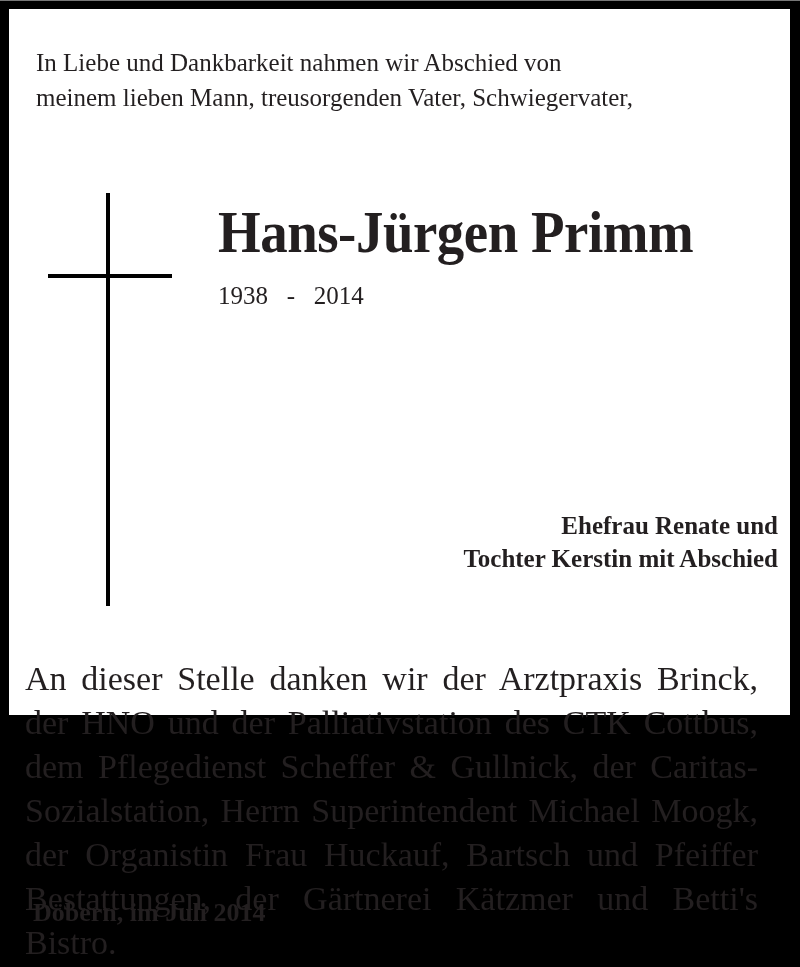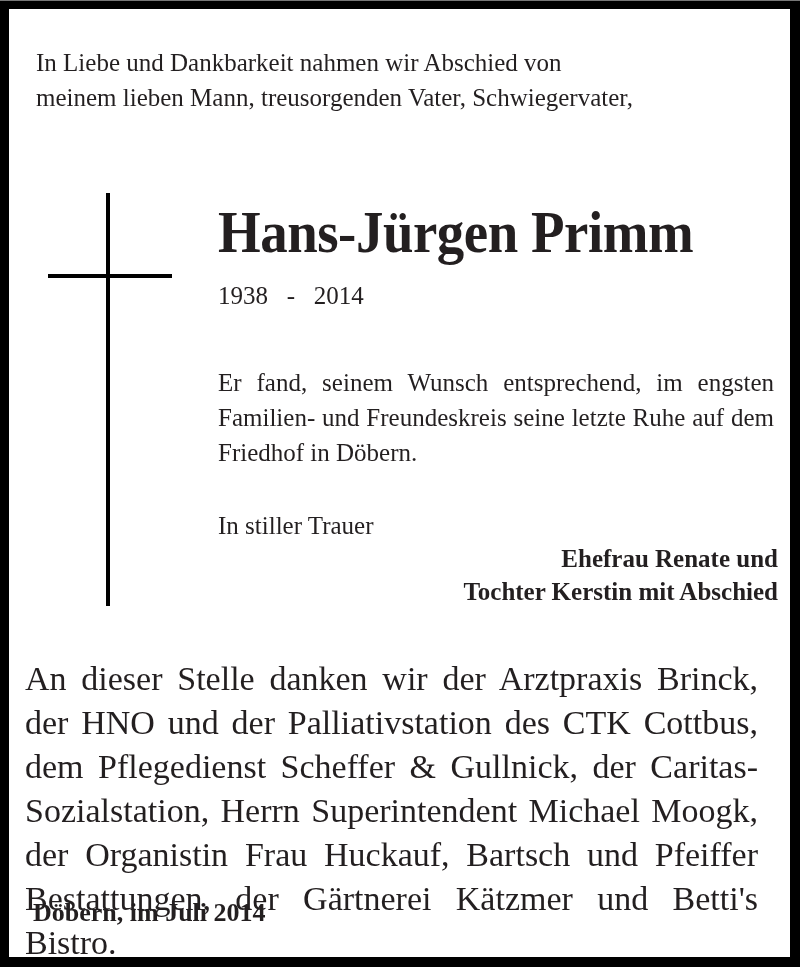--- a/index.html
+++ b/index.html
@@ -1,18 +1,18 @@
 <!DOCTYPE html>
 <html><head>
 <meta charset="utf-8">
 <style>
   html, body { margin:0; padding:0; background:#000; }
   body { width:800px; height:967px; position:relative; overflow:hidden; }
   .frame {
-    position:absolute; left:9px; top:9px; width:781px; height:948px;
+    position:absolute; left:9px; top:9px; width:781px; height:706px;
     background:#fff; box-sizing:border-box;
   }
   .topline { position:absolute; left:0; top:0; width:800px; height:1px; background:#777; }
   .serif { font-family:"Liberation Serif", "DejaVu Serif", serif; color:#231f20; }
   .intro {
     position:absolute; left:27px; top:36px; width:740px;
     font-size:25px; line-height:35px;
   }
   .cross-v { position:absolute; left:97px; top:184px; width:4px; height:413px; background:#000; }
   .cross-h { position:absolute; left:39px; top:265px; width:124px; height:4px; background:#000; }
@@ -57,24 +57,22 @@
   </div>
 
   <div>
     <div class="cross-v"></div>
     <div class="cross-h"></div>
   </div>
 
   <div class="name serif">Hans-Jürgen Primm</div>
   <div class="years serif">1938   -   2014</div>
 
-  <div class="burial serif">Er fand, seinem Wunsch entsprechend, im engsten Familien- und Freundeskreis seine letzte Ruhe auf dem Friedhof in Döbern.</div>
 
   <div class="mourn serif">
-    <span class="l">In stiller Trauer</span>
     <span class="b">Ehefrau Renate und</span>
     <span class="b">Tochter Kerstin mit Abschied</span>
   </div>
 
   <div class="thanks serif">An dieser Stelle danken wir der Arztpraxis Brinck, der HNO und der Palliativstation des CTK Cottbus, dem Pflegedienst Scheffer &amp; Gullnick, der Caritas-Sozialstation, Herrn Superintendent Michael Moogk, der Organistin Frau Huckauf, Bartsch und Pfeiffer Bestattungen, der Gärtnerei Kätzmer und  Betti's Bistro.</div>
 
   <div class="place serif">Döbern, im Juli 2014</div>
 </div>
 
 </body></html>

